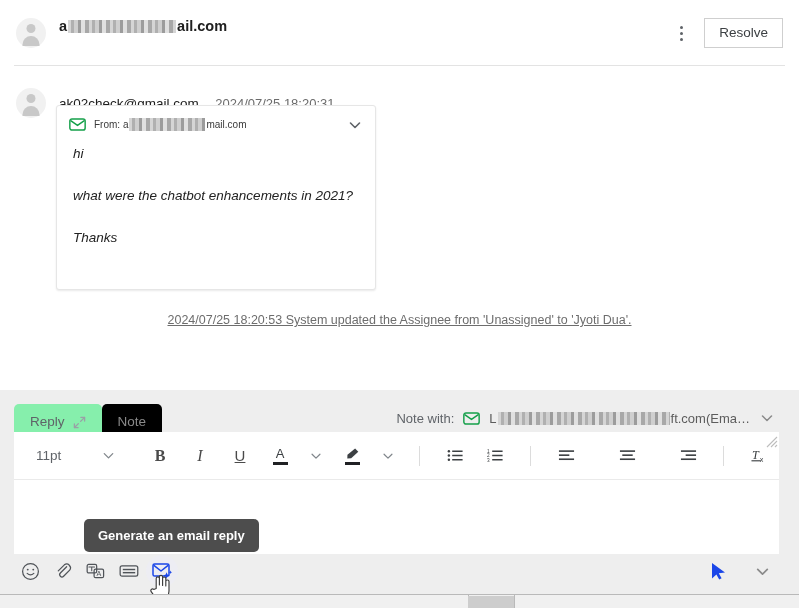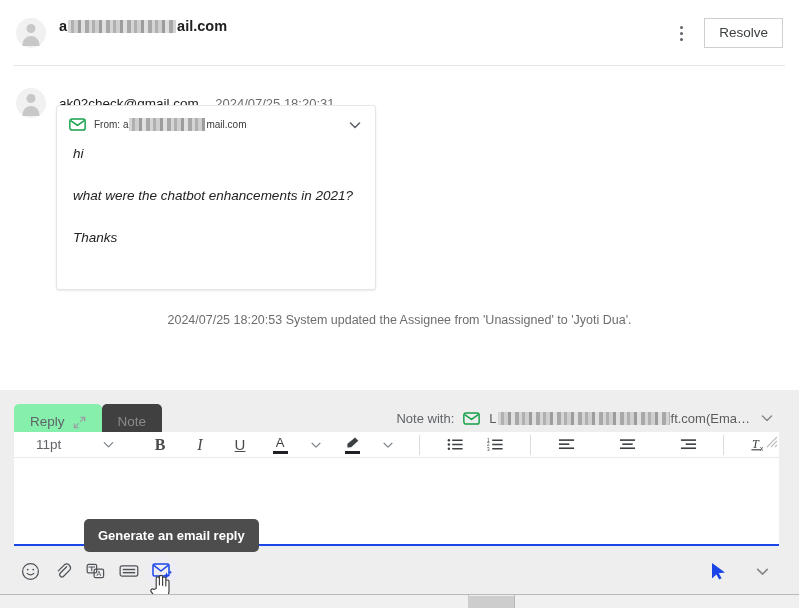--- a/index.html
+++ b/index.html
@@ -95,50 +95,50 @@
   }
   .env-icon { width: 17px; height: 13px; flex: none; margin-right: 8px; }
   .card-from { font-size: 10px; color: #3a3a3a; display:flex; align-items:center; white-space: nowrap; }
   .card-chev { position: absolute; right: 12px; top: 11px; cursor: pointer; }
   .card-body { padding: 14px 16px 18px 16px; font-size: 13.5px; color: #222; font-style: italic; }
   .card-body p { margin: 0 0 24px 0; line-height: 18px; }
   .card-body p.sig { margin-bottom: 0; }
 
   .sys-line {
     position: absolute; left: 0; right: 0; top: 313px; text-align: center;
-    font-size: 12.5px; color: #6d6d6d;
+    font-size: 12.5px; color: #6d6d6d; text-decoration: underline;
   }
 
   
   .composer {
     position: absolute; left: 0; top: 390px; width: 799px; height: 205px;
     background: #eeeeee;
   }
   .tabs { position: absolute; left: 14px; top: 14px; display: flex; }
   .tab {
     font-size: 13.5px; color: #8a8a8a; padding: 10px 16px 9px 16px;
-    border-radius: 5px 5px 0 0; background: #404040; cursor: pointer;
+    border-radius: 5px 5px 0 0; background: #000000; cursor: pointer;
     display: flex; align-items: center; gap: 8px; line-height: 16px;
   }
   .tab.active { background: #86efac; color: #5f6368; }
 
   .reply-with {
     position: absolute; right: 24px; top: 20px;
     display: flex; align-items: center; gap: 9px;
     font-size: 13px; color: #5f6368; max-width: 380px;
   }
   .reply-with .rw-label { color: #5f6368; flex: none; }
   .rw-value { display: flex; align-items: center; white-space: nowrap; color: #5c5c5c; }
 
   .editor {
     position: absolute; left: 14px; top: 42px; width: 765px; height: 114px;
     background: #ffffff; border-bottom: 2px solid #1a46e8;
   }
   .toolbar {
-    height: 26px; display: flex; align-items: center; gap: 12px;
+    height: 48px; display: flex; align-items: center; gap: 12px;
     padding: 0 6px; border-bottom: 1px solid #eaeaea; position: relative;
   }
   .fontsize {
     width: 132px; height: 26px; margin-left: 6px; margin-right: 10px;
     display: flex; align-items: center; justify-content: space-between;
     font-size: 13.5px; color: #5f6368; cursor: pointer; padding: 0 8px 0 10px;
   }
   .tb-btn {
     width: 28px; height: 28px; display: flex; align-items: center;
     justify-content: center; cursor: pointer; color: #4a4a4a;

